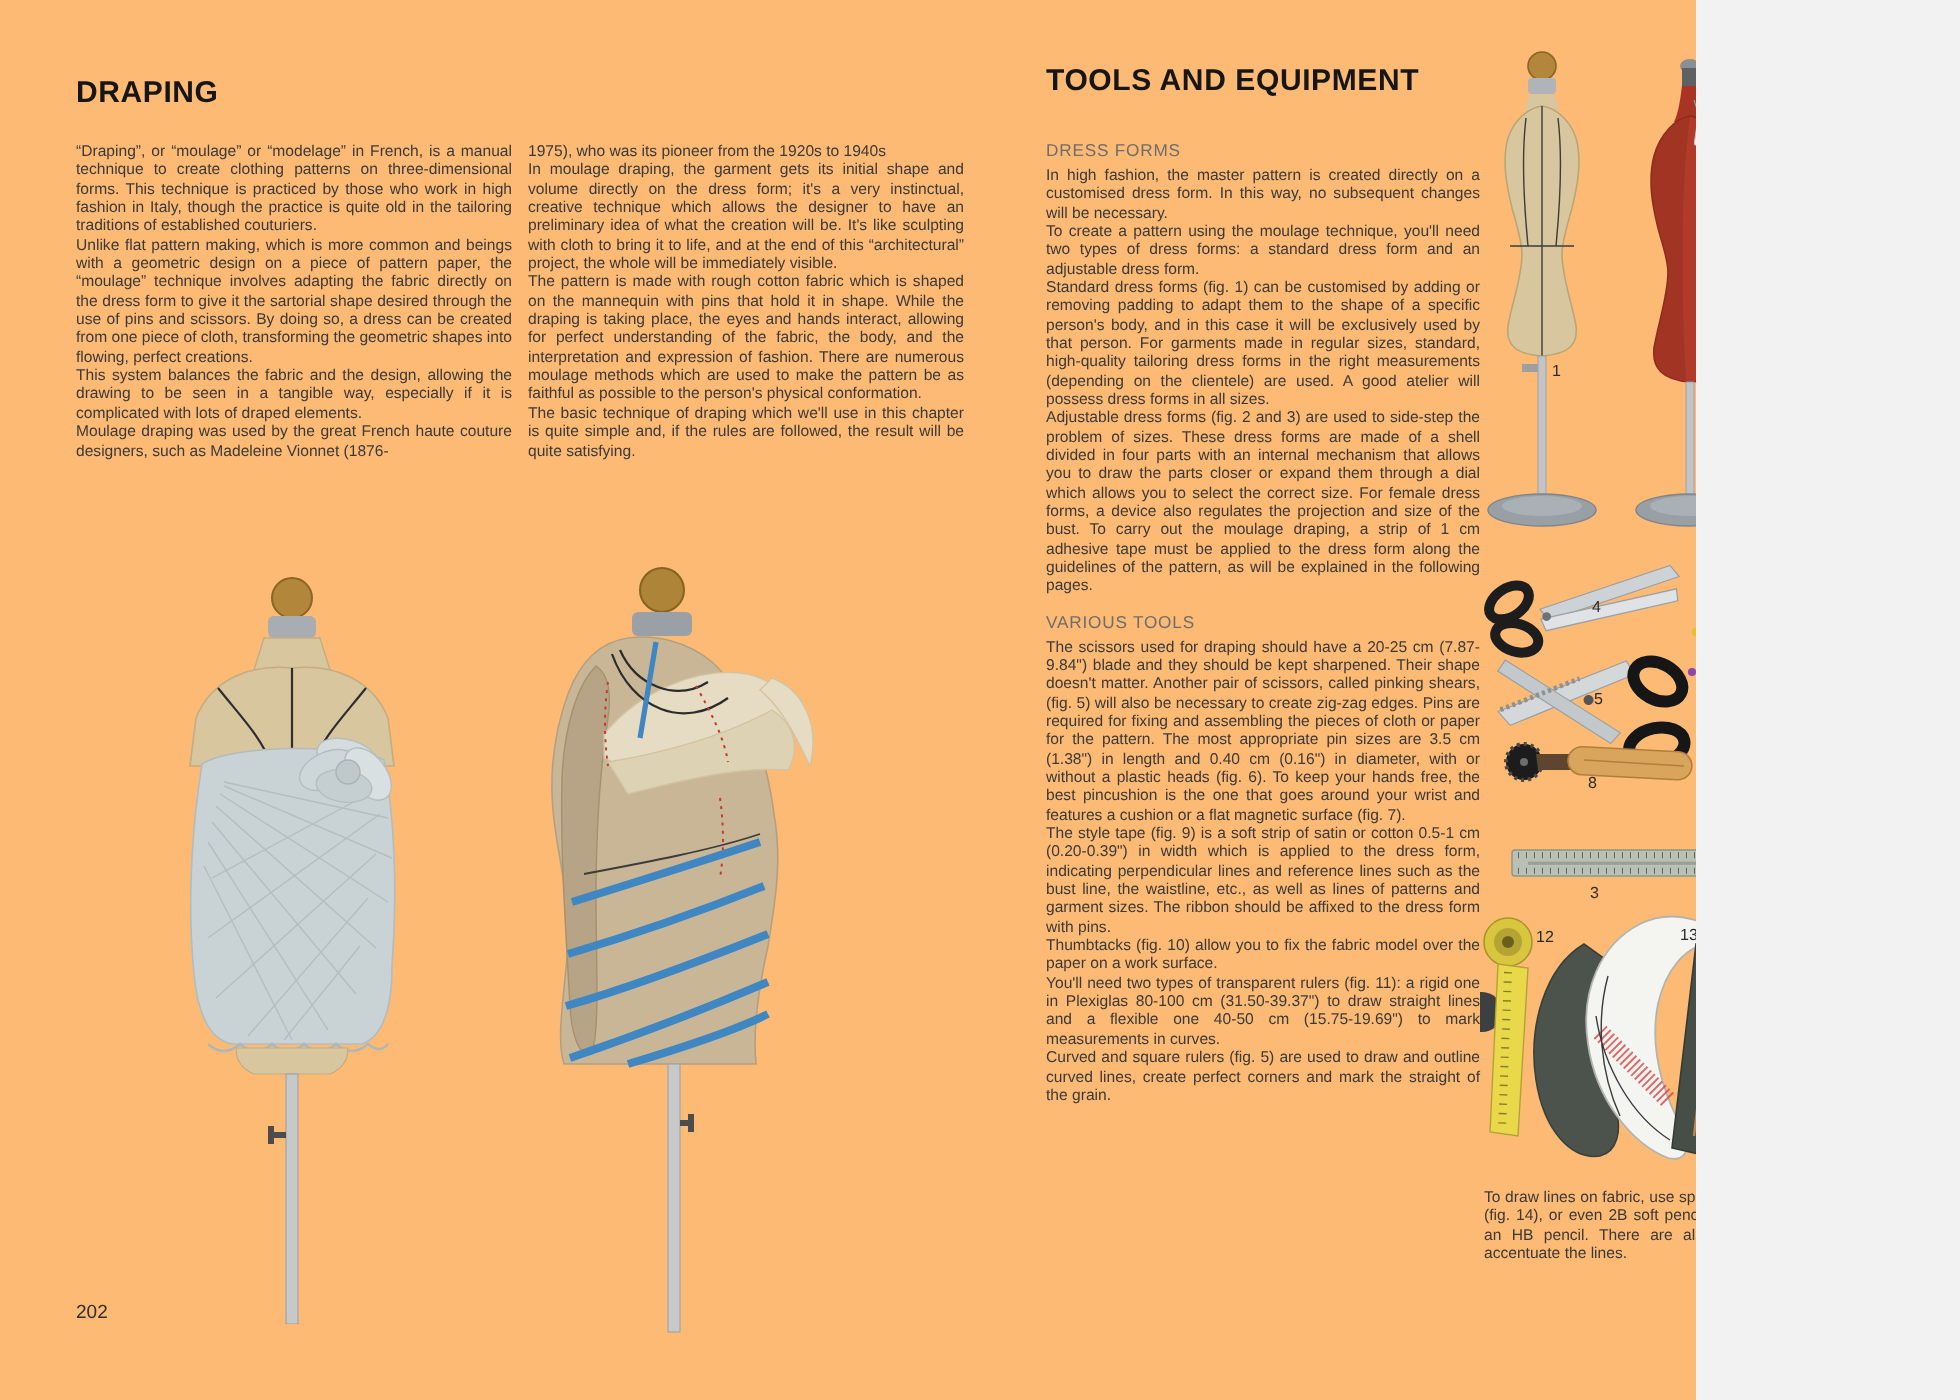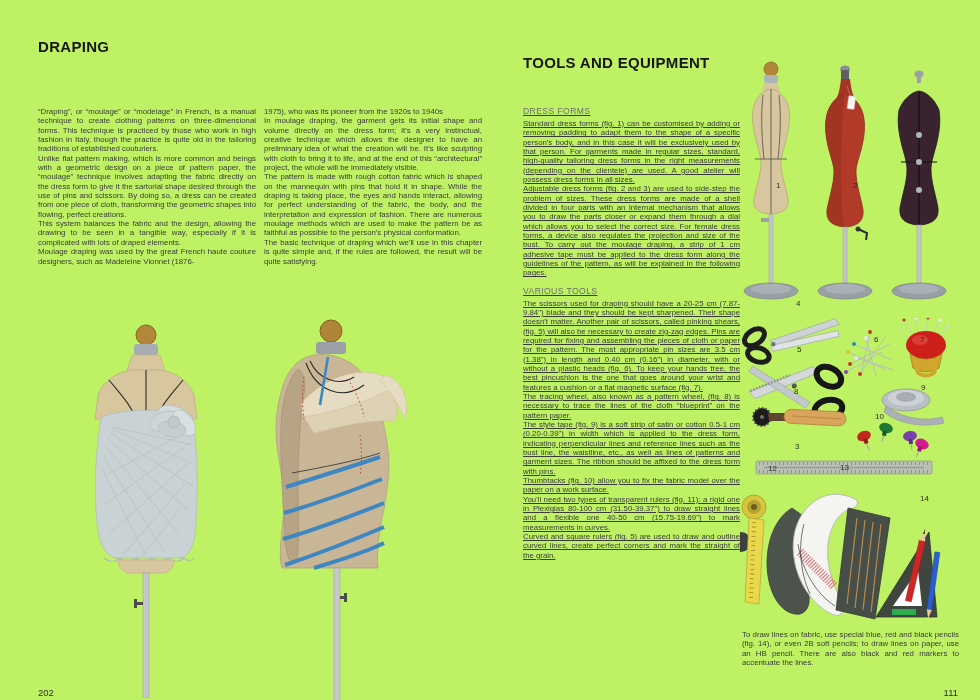--- a/index.html
+++ b/index.html
@@ -1,22 +1,22 @@
 <!DOCTYPE html>
 <html><head>
 <meta charset="utf-8">
 <style>
   html,body{margin:0;padding:0;}
   body{
     width:980px;height:700px;background:#f2f2f2;
     font-family:"Liberation Sans","DejaVu Sans",sans-serif;
     -webkit-font-smoothing:antialiased;
   }
-  .spread{position:relative;width:980px;height:700px;background:#bef264;overflow:hidden;}
-  .abs{position:absolute;margin-top:36px;}
+  .spread{position:relative;width:848px;height:700px;background:#fdba74;overflow:hidden;}
+  .abs{position:absolute;}
   .page-title{
     font-size:15px;font-weight:700;color:#161616;letter-spacing:.3px;margin:0;
   }
   .body-text{font-size:7.8px;line-height:9.35px;color:#3a3a3a;text-align:justify;}
   .body-text p{margin:0;}
   .section-heading{
     font-size:8.6px;color:#6d6d6d;letter-spacing:.4px;margin:9px 0 2.5px 0;font-weight:400;
   }
   .section-heading.first{margin-top:0;}
   .cols{display:flex;gap:8px;}
@@ -124,29 +124,30 @@
       <rect x="82" y="251" width="6" height="134" fill="#c6c8ca" stroke="#a2a4a6" stroke-width="0.6"></rect>
       <g>
         <rect x="92" y="276" width="3" height="9" fill="#4c4c4c"></rect>
         <rect x="88" y="279" width="5" height="3" fill="#4c4c4c"></rect>
       </g>
     </svg>
   </div>
 
   <div class="abs page-num" style="left:38px;top:651px;">202</div>
 
-  <h1 class="abs page-title" style="left:523px;top:54px;">TOOLS AND EQUIPMENT</h1>
-
-  <div class="abs body-text" style="left:523px;top:71px;width:217px;text-decoration:underline;">
+  <h1 class="abs page-title" style="left:523px;top:32px;">TOOLS AND EQUIPMENT</h1>
+
+  <div class="abs body-text" style="left:523px;top:71px;width:217px;">
     <div class="section-heading first">DRESS FORMS</div>
+    <p>In high fashion, the master pattern is created directly on a customised dress form. In this way, no subsequent changes will be necessary.</p>
+    <p>To create a pattern using the moulage technique, you'll need two types of dress forms: a standard dress form and an adjustable dress form.</p>
     <p>Standard dress forms (fig. 1) can be customised by adding or removing padding to adapt them to the shape of a specific person's body, and in this case it will be exclusively used by that person. For garments made in regular sizes, standard, high-quality tailoring dress forms in the right measurements (depending on the clientele) are used. A good atelier will possess dress forms in all sizes.</p>
     <p>Adjustable dress forms (fig. 2 and 3) are used to side-step the problem of sizes. These dress forms are made of a shell divided in four parts with an internal mechanism that allows you to draw the parts closer or expand them through a dial which allows you to select the correct size. For female dress forms, a device also regulates the projection and size of the bust. To carry out the moulage draping, a strip of 1 cm adhesive tape must be applied to the dress form along the guidelines of the pattern, as will be explained in the following pages.</p>
     <div class="section-heading">VARIOUS TOOLS</div>
     <p>The scissors used for draping should have a 20-25 cm (7.87-9.84") blade and they should be kept sharpened. Their shape doesn't matter. Another pair of scissors, called pinking shears, (fig. 5) will also be necessary to create zig-zag edges. Pins are required for fixing and assembling the pieces of cloth or paper for the pattern. The most appropriate pin sizes are 3.5 cm (1.38") in length and 0.40 cm (0.16") in diameter, with or without a plastic heads (fig. 6). To keep your hands free, the best pincushion is the one that goes around your wrist and features a cushion or a flat magnetic surface (fig. 7).</p>
-    <p>The tracing wheel, also known as a pattern wheel, (fig. 8) is necessary to trace the lines of the cloth “blueprint” on the pattern paper.</p>
     <p>The style tape (fig. 9) is a soft strip of satin or cotton 0.5-1 cm (0.20-0.39") in width which is applied to the dress form, indicating perpendicular lines and reference lines such as the bust line, the waistline, etc., as well as lines of patterns and garment sizes. The ribbon should be affixed to the dress form with pins.</p>
     <p>Thumbtacks (fig. 10) allow you to fix the fabric model over the paper on a work surface.</p>
     <p>You'll need two types of transparent rulers (fig. 11): a rigid one in Plexiglas 80-100 cm (31.50-39.37") to draw straight lines and a flexible one 40-50 cm (15.75-19.69") to mark measurements in curves.</p>
     <p>Curved and square rulers (fig. 5) are used to draw and outline curved lines, create perfect corners and mark the straight of the grain.</p>
   </div>
 
   <div class="abs" style="left:741px;top:22px;">
     <svg width="218" height="252" viewBox="0 0 218 252">
 
       <g transform="translate(2,0)">

